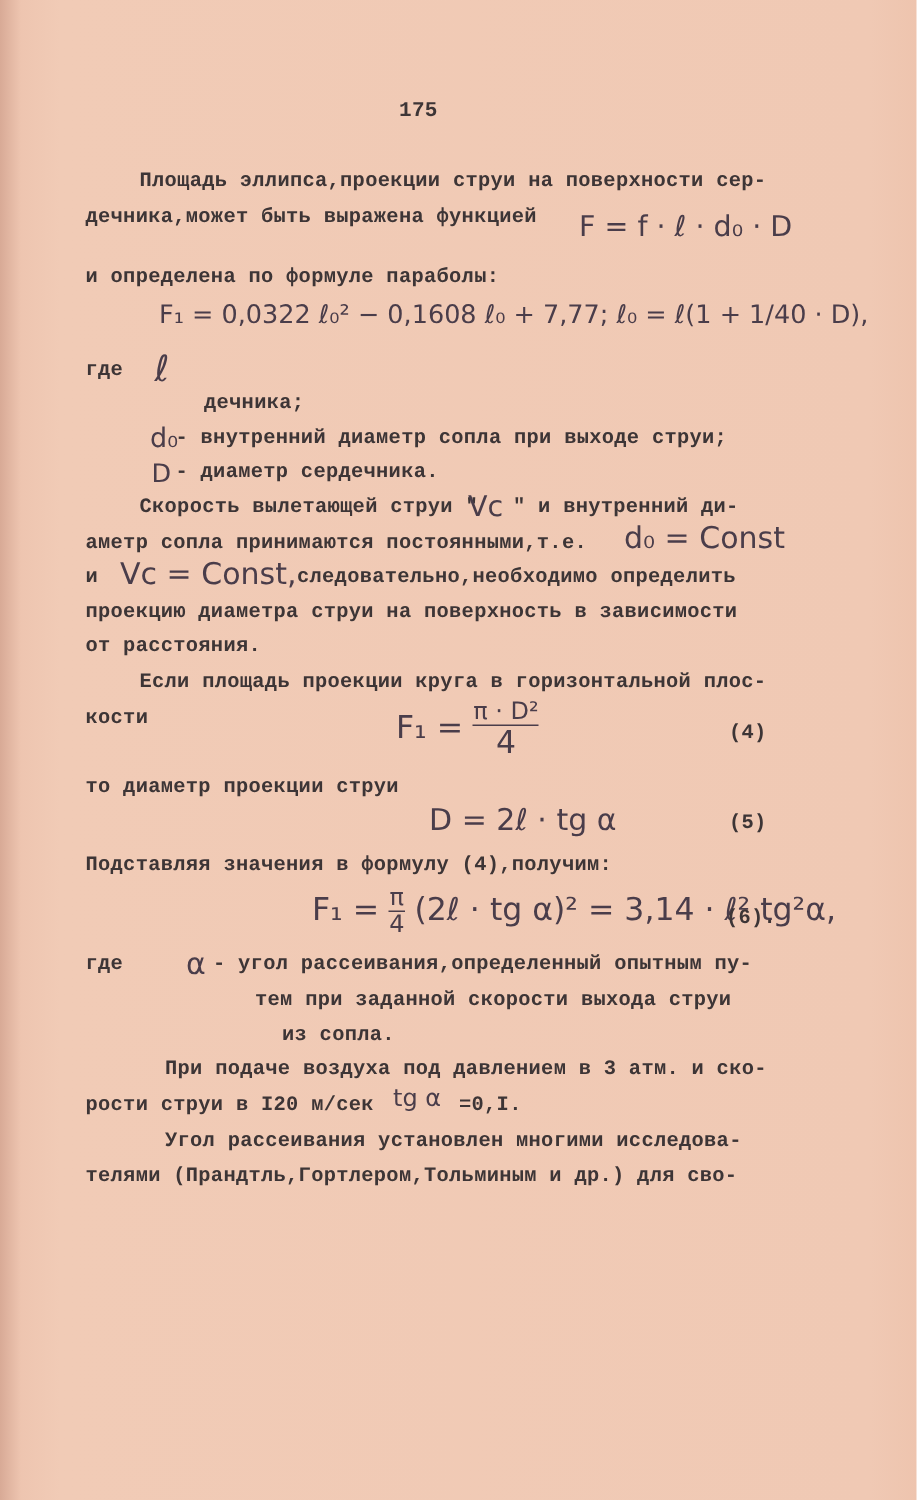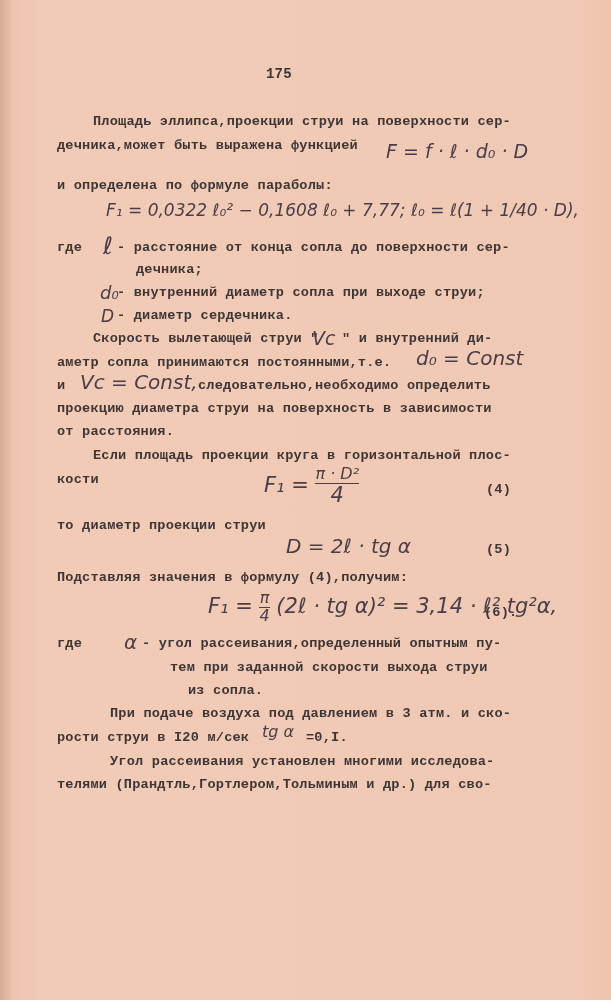--- a/index.html
+++ b/index.html
@@ -1,42 +1,41 @@
 <!DOCTYPE html>
 <html><head>
 <meta charset="utf-8">
 <style>
   html,body{margin:0;padding:0;}
   body{width:611px;height:1000px;overflow:hidden;
     background:linear-gradient(90deg,#d8aa96 0px,#eec5b0 14px,#f1cbb6 40px,#f0c9b4 580px,#eec4ae 611px);
     position:relative;font-family:"Liberation Mono","DejaVu Sans Mono",monospace;color:#3a3332;}
   .page{position:absolute;left:0;top:0;width:611px;height:736px;}
   .t{position:absolute;font-size:13.6px;letter-spacing:0.2px;white-space:nowrap;font-weight:bold;color:#3d3536;}
-  .h{position:absolute;font-family:"DejaVu Sans",sans-serif;font-style:italic;color:#4a3d4a;white-space:nowrap;font-weight:normal;}
+  .h{position:absolute;font-family:"DejaVu Sans",sans-serif;color:#4a3d4a;white-space:nowrap;font-weight:normal;}
   .frac{display:inline-block;vertical-align:middle;text-align:center;}
   .frac span{display:block;line-height:1.05;}
   .frac .bar{border-top:1px solid #4a3d4a;}
 </style>
 </head>
 <body>
 
 <div class="page">
 
   <div class="t" style="left:266px;top:66px;font-size:14px;">175</div>
 
   <div class="t" style="left:93px;top:114px;">Площадь эллипса,проекции струи на поверхности сер-</div>
   <div class="t" style="left:57px;top:138px;text-align:center;">дечника,может быть выражена функцией</div>
   <div class="h" style="left:386px;top:140px;font-size:19px;">F = f · ℓ · d₀ · D</div>
 
   <div class="t" style="left:57px;top:178px;">и определена по формуле параболы:</div>
   <div class="h" style="left:106px;top:200px;font-size:17px;">F₁ = 0,0322 ℓ₀² − 0,1608 ℓ₀ + 7,77;   ℓ₀ = ℓ(1 + 1/40 · D),</div>
 
   <div class="t" style="left:57px;top:240px;">где</div>
   <div class="h" style="left:103px;top:232px;font-size:24px;">ℓ</div>
-  <div class="t" style="left:117px;top:240px;">- расстояние от конца сопла до поверхности сер-</div>
   <div class="t" style="left:136px;top:262px;">дечника;</div>
 
   <div class="h" style="left:100px;top:282px;font-size:18px;">d₀</div>
   <div class="t" style="left:117px;top:285px;">- внутренний диаметр сопла при выходе струи;</div>
 
   <div class="h" style="left:101px;top:306px;font-size:17px;">D</div>
   <div class="t" style="left:117px;top:308px;">- диаметр сердечника.</div>
 
   <div class="t" style="left:93px;top:331px;">Скорость вылетающей струи "</div>
   <div class="h" style="left:312px;top:327px;font-size:19px;">Vc</div>

